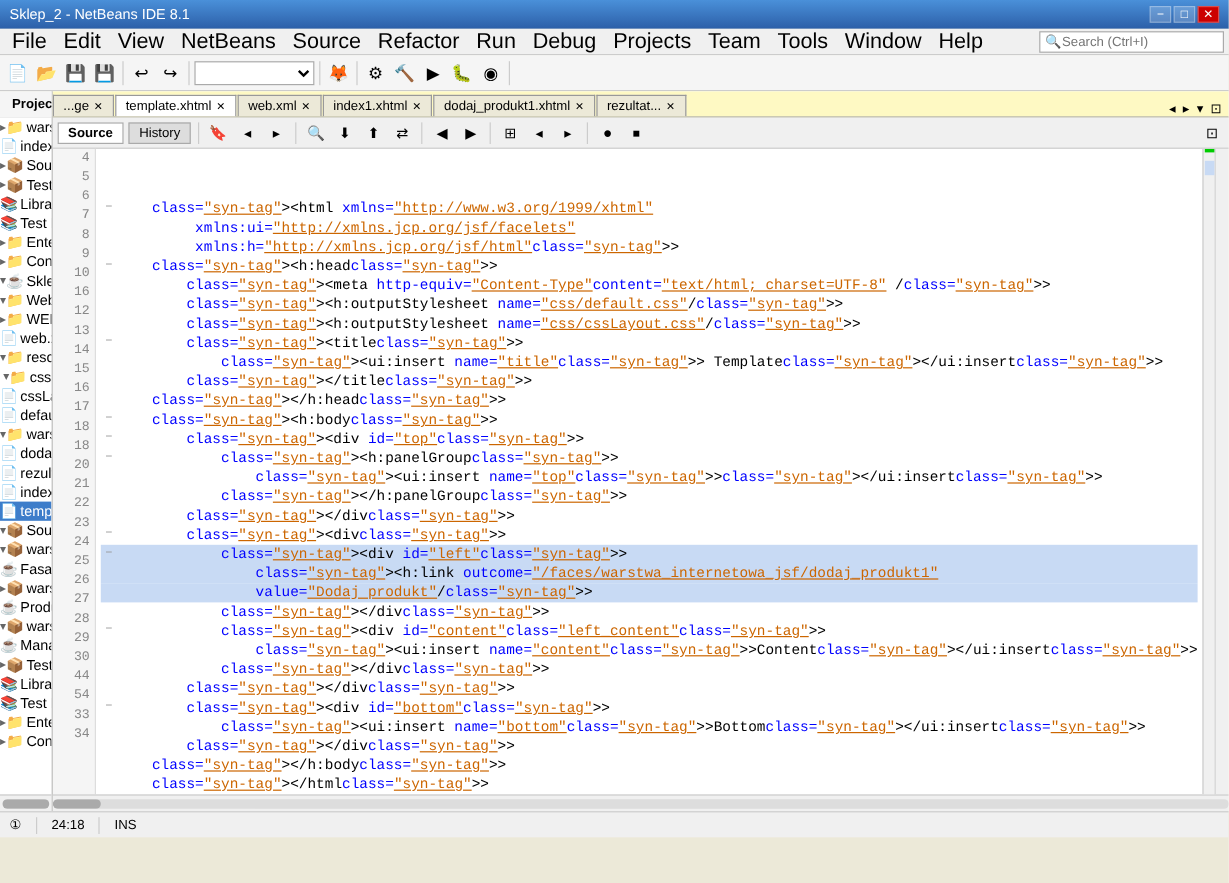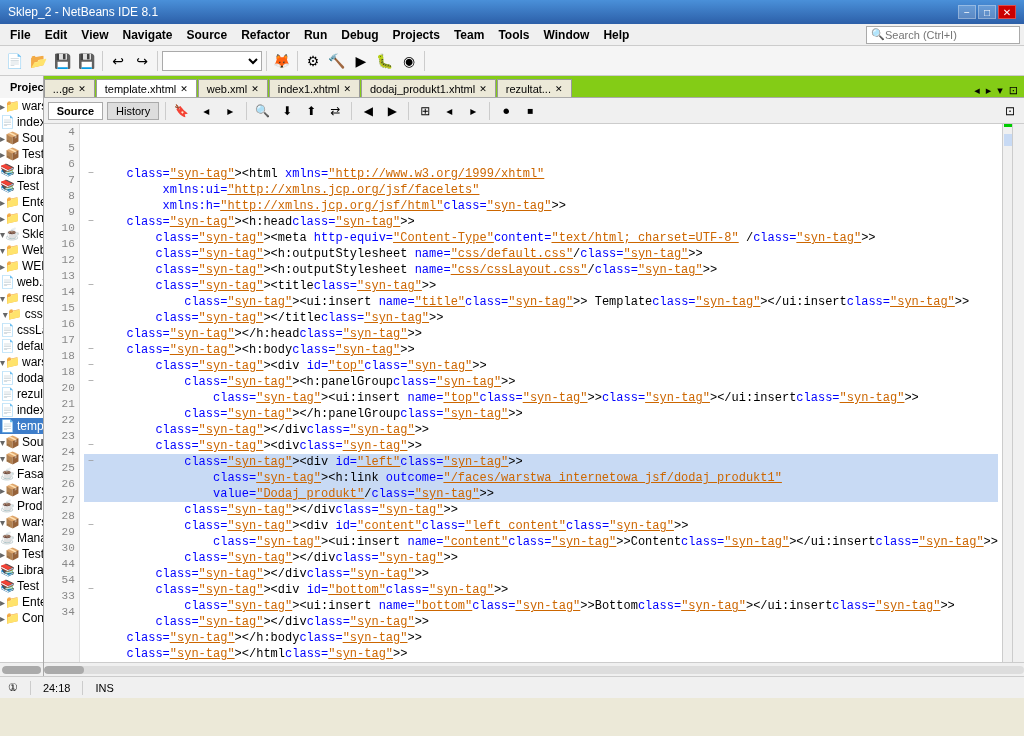--- a/index.html
+++ b/index.html
@@ -30,22 +30,21 @@
       border-bottom: 1px solid #ccc;
       display: flex;
       align-items: center;
       padding: 2px 4px;
       height: 22px;
       gap: 2px;
     }
     .menu-item {
       padding: 2px 6px;
       cursor: pointer;
-      font-size: 12px;
-      font-weight: bold;
+      font-size: 18px;
     }
     #search-box {
       margin-left: auto;
       display: flex;
       align-items: center;
       border: 1px solid #aaa;
       background: white;
       padding: 1px 4px;
       height: 18px;
       font-size: 11px;
@@ -126,21 +125,21 @@
     
     #right-panel {
       flex: 1;
       display: flex;
       flex-direction: column;
       background: white;
     }
 
     #editor-tabs {
       display: flex;
-      background: #84cc16;
+      background: #fef9c3;
       border-bottom: 1px solid #aaa;
       height: 22px;
       align-items: flex-end;
       overflow: hidden;
     }
     .editor-tab {
       padding: 2px 8px;
       font-size: 11px;
       border: 1px solid #999;
       border-bottom: none;
@@ -263,21 +262,21 @@
     <div class="title-btn">−</div>
     <div class="title-btn">□</div>
     <div class="title-btn close">✕</div>
   </div>
 </div>
 
 <div id="menubar">
   <span class="menu-item">File</span>
   <span class="menu-item">Edit</span>
   <span class="menu-item">View</span>
-  <span class="menu-item">Navigate</span>
+  <span class="menu-item">NetBeans</span>
   <span class="menu-item">Source</span>
   <span class="menu-item">Refactor</span>
   <span class="menu-item">Run</span>
   <span class="menu-item">Debug</span>
   <span class="menu-item">Projects</span>
   <span class="menu-item">Team</span>
   <span class="menu-item">Tools</span>
   <span class="menu-item">Window</span>
   <span class="menu-item">Help</span>
   <div id="search-box">

